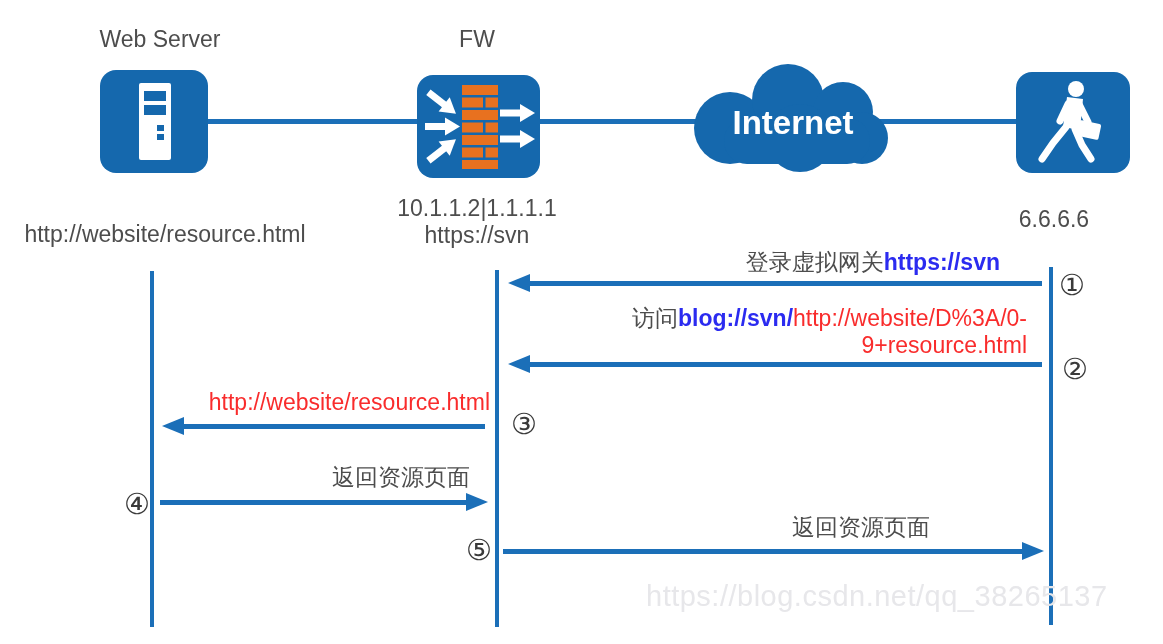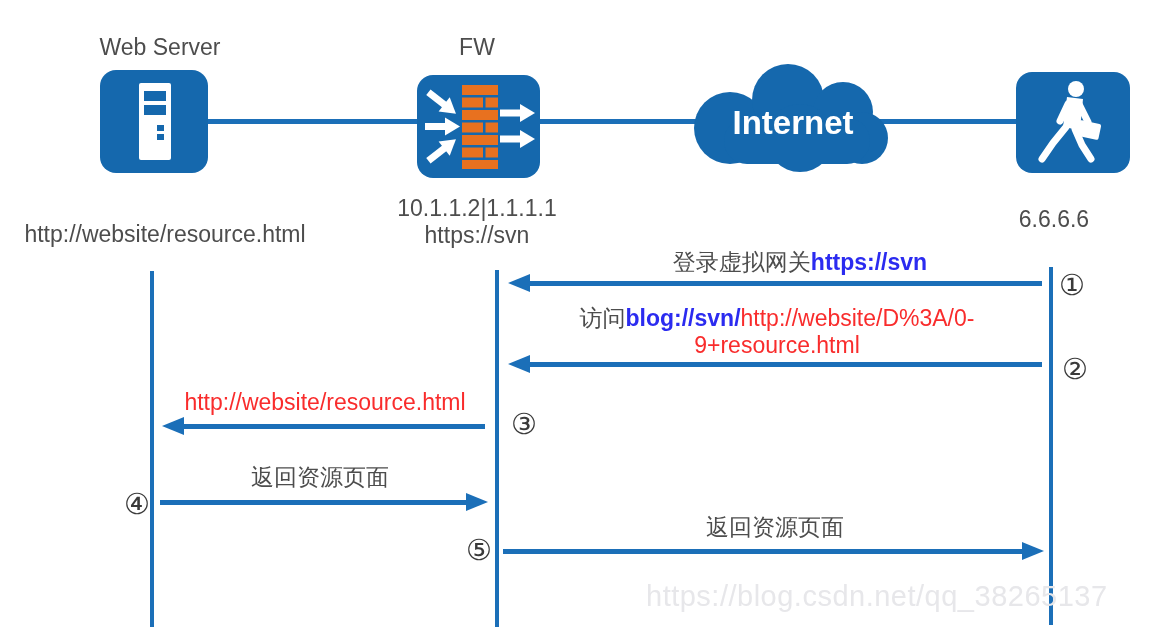--- a/index.html
+++ b/index.html
@@ -13,32 +13,32 @@
   }
   html,body{margin:0;padding:0;background:#fff;}
   .stage{
     position:relative;width:1163px;height:644px;background:#fff;overflow:hidden;
     font-family:"Liberation Sans","DejaVu Sans",sans-serif;
   }
   
   .hline{position:absolute;left:154px;top:119px;width:900px;height:5px;background:var(--line-blue);z-index:1;}
   .icon-box{position:absolute;background:var(--node-blue);border-radius:16px;z-index:2;}
   .cloud{position:absolute;z-index:2;}
-  .node-label{position:absolute;text-align:center;font-size:23px;color:var(--gray);z-index:3;margin-top:8px;}
+  .node-label{position:absolute;text-align:center;font-size:23px;color:var(--gray);z-index:3;}
   .node-sub{position:absolute;text-align:center;font-size:23px;color:var(--gray);z-index:3;}
   
   .lifeline{position:absolute;width:4px;background:var(--line-blue);}
   .arrow{position:absolute;height:5px;background:var(--line-blue);}
   .ah-left{position:absolute;left:-22px;top:-7px;width:0;height:0;
     border-top:9.5px solid transparent;border-bottom:9.5px solid transparent;
     border-right:22px solid var(--line-blue);}
   .ah-right{position:absolute;right:-22px;top:-7px;width:0;height:0;
     border-top:9.5px solid transparent;border-bottom:9.5px solid transparent;
     border-left:22px solid var(--line-blue);}
-  .msg{position:absolute;text-align:center;font-size:23px;line-height:27px;color:var(--gray);}
+  .msg{position:absolute;text-align:right;font-size:23px;line-height:27px;color:var(--gray);}
   .t-gray{color:var(--gray);}
   .t-link{color:var(--link);font-weight:bold;}
   .t-red{color:var(--red);}
   .num{position:absolute;width:34px;text-align:center;font-size:29px;line-height:30px;color:#3a3a3a;}
   .watermark{position:absolute;left:646px;top:580px;font-size:29px;letter-spacing:.5px;color:var(--wm);}
 </style>
 </head>
 <body>
 
 <div class="stage">

